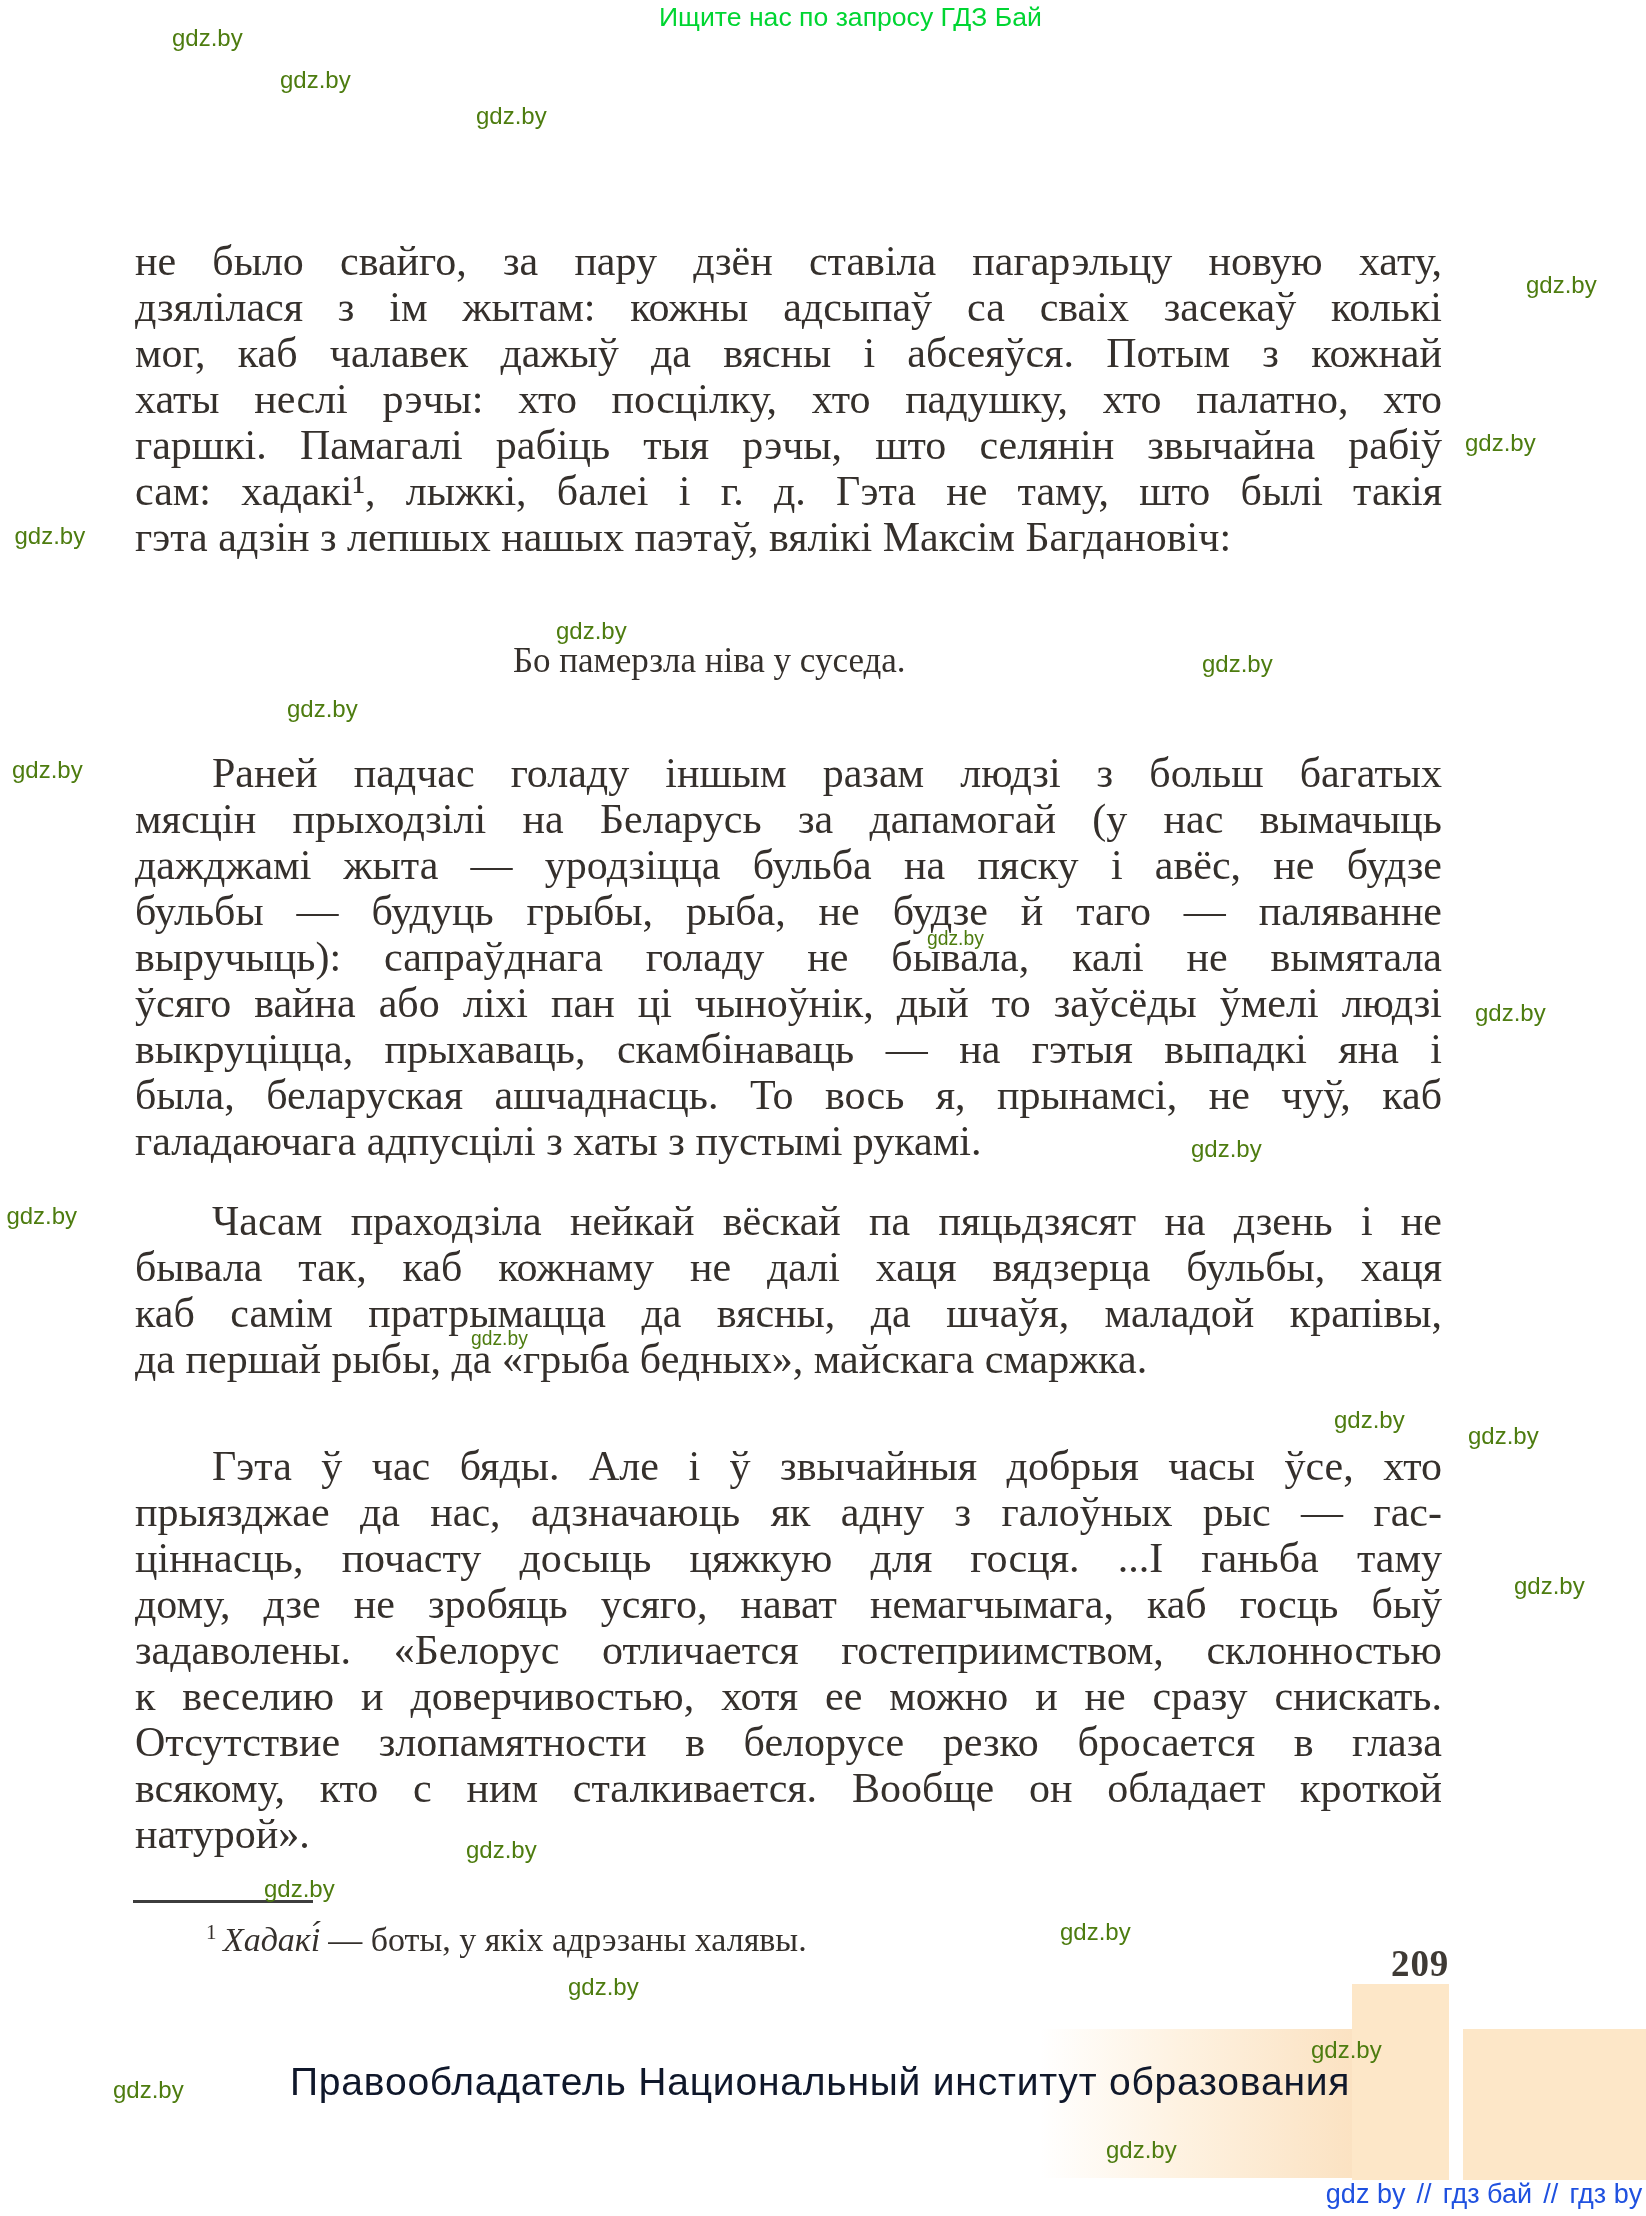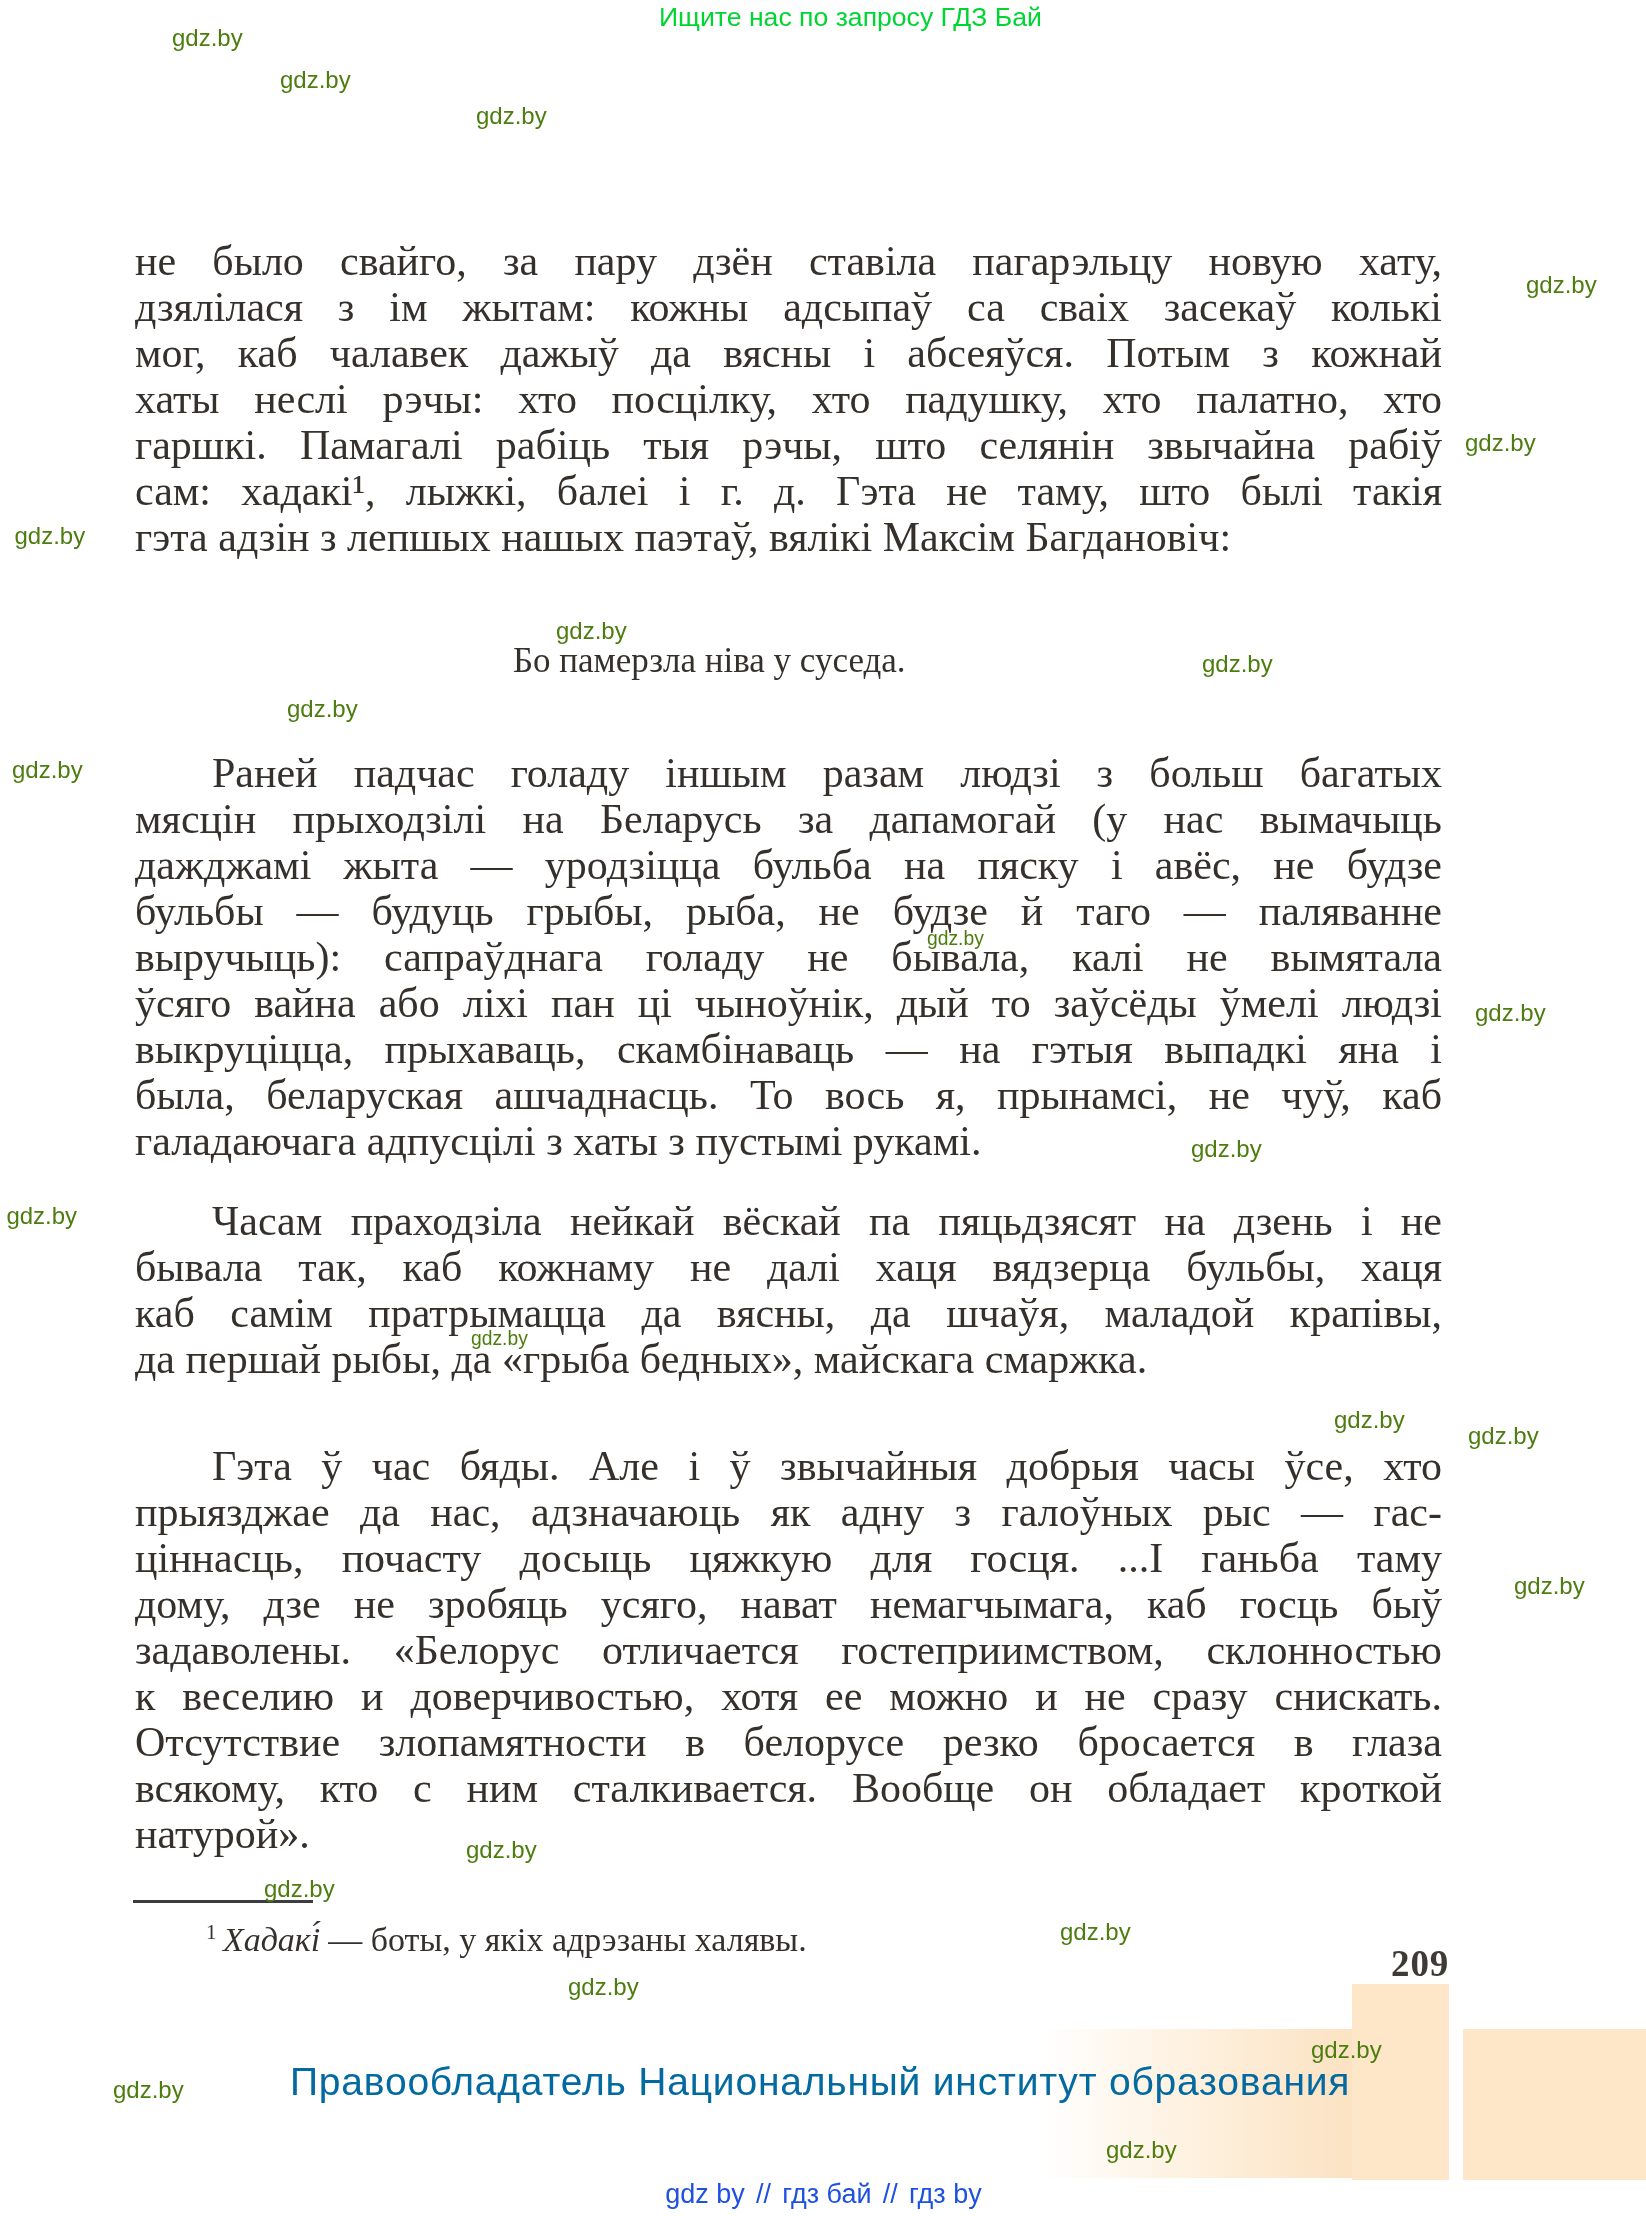--- a/index.html
+++ b/index.html
@@ -114,18 +114,18 @@
   <div class="footnote">
     <sup>1</sup><em>Хадакі́</em><span>— боты, у якіх адрэзаны халявы.</span>
   </div>
 
   <div class="band"></div>
   <div class="strip"></div>
   <div class="blockr"></div>
 
   <div class="pagenum">209</div>
 
-  <div class="copyright" style="color: #0369a1;">Правообладатель Национальный институт образования</div>
+  <div class="copyright" style="color: #0f172a;">Правообладатель Национальный институт образования</div>
 
-  <div class="links" style="color: rgb(31, 81, 224);"><a href="#" style="color: rgb(31, 81, 224);">gdz by</a><span class="sep">//</span><a href="#" style="color: rgb(31, 81, 224);">гдз бай</a><span class="sep">//</span><a href="#" style="color: rgb(31, 81, 224);">гдз by</a></div>
+  <div class="links" style="color: rgb(31, 81, 224); text-align: right;"><a href="#" style="color: rgb(31, 81, 224);">gdz by</a><span class="sep">//</span><a href="#" style="color: rgb(31, 81, 224);">гдз бай</a><span class="sep">//</span><a href="#" style="color: rgb(31, 81, 224);">гдз by</a></div>
 
 </div>
 
 
 </body></html>

